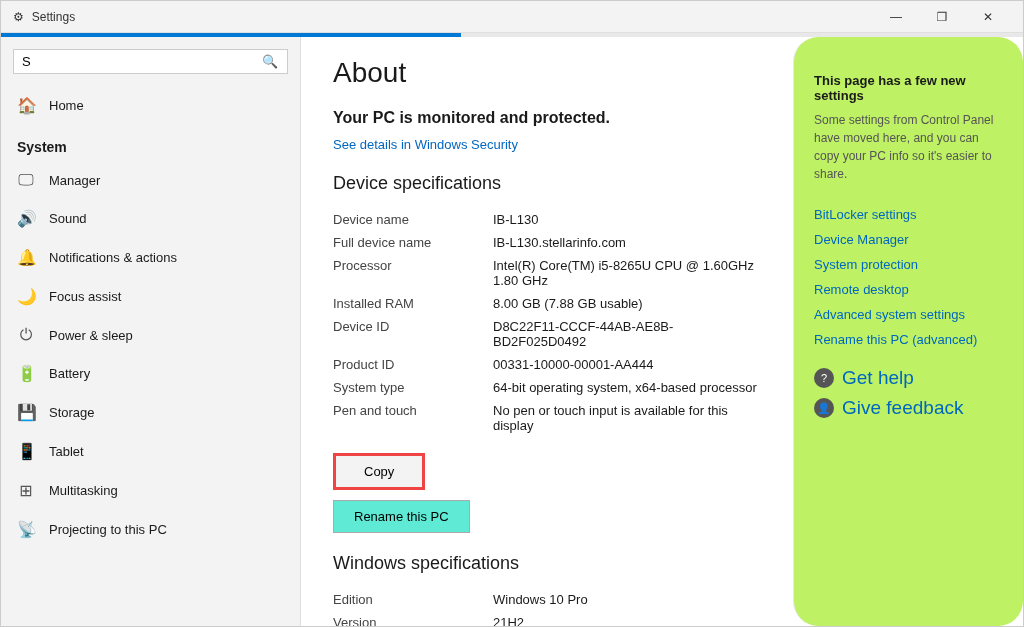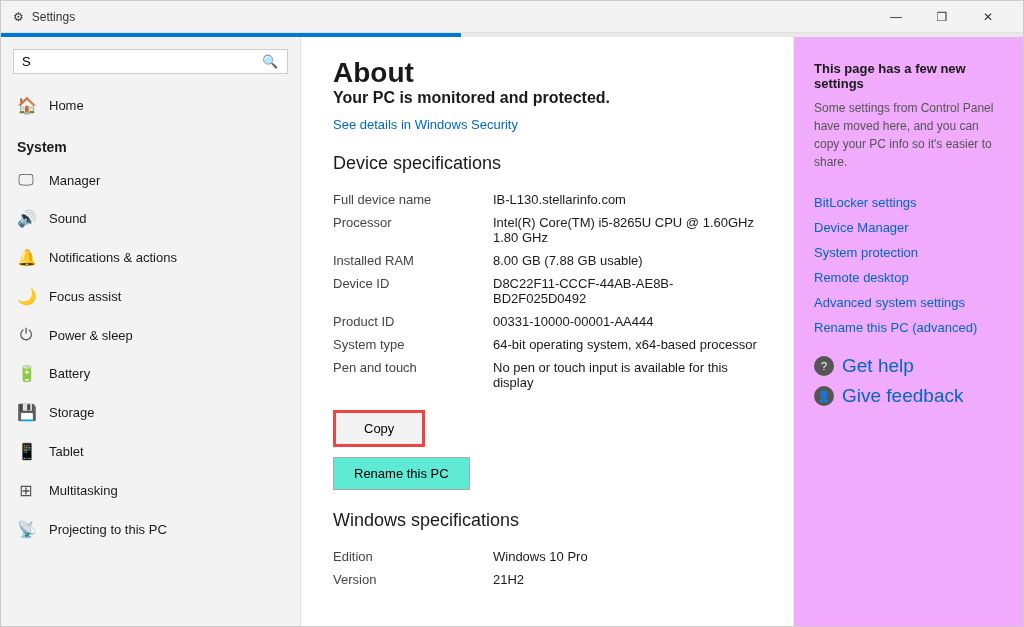--- a/index.html
+++ b/index.html
@@ -110,22 +110,23 @@
     }
     
     .main-content {
       flex: 1;
       overflow-y: auto;
       padding: 20px 32px 20px 32px;
       background: #fff;
     }
     .page-title {
       font-size: 28px;
-      font-weight: 700;
-      color: #1a1a1a;
+      font-weight: 400;
+      color: #1a1a1a;
+      margin-bottom: 20px;
     }
     .protection-banner {
       margin-bottom: 8px;
     }
     .protection-text {
       font-size: 16px;
       font-weight: 600;
       color: #1a1a1a;
       margin-bottom: 8px;
     }
@@ -173,25 +174,26 @@
       padding: 8px 20px;
       background: #5eead4;
       border: 1px solid #aaa;
       font-size: 13px;
       cursor: pointer;
       display: block;
     }
     
     .right-panel {
       width: 230px;
-      background: #f0abfc;
+      background: #bef264;
       border-left: 1px solid #e8e8e8;
-      padding: 24px 20px;
+      padding: 36px 20px;
       flex-shrink: 0;
       overflow-y: auto;
+      border-radius: 25px;
     }
     .info-box {
       margin-bottom: 24px;
     }
     .info-box-title {
       font-size: 13px;
       font-weight: 600;
       color: #1a1a1a;
       margin-bottom: 8px;
     }
@@ -337,20 +339,24 @@
 
       <div class="protection-banner">
         <div class="protection-text">Your PC is monitored and protected.</div>
         <a class="see-details-link">See details in Windows Security</a>
       </div>
 
       <h2 class="section-title">Device specifications</h2>
 
       <table class="specs-table">
         <tbody id="specs-body">
+        <tr>
+              <td>Device name</td>
+              <td>IB-L130</td>
+            </tr>
             <tr>
               <td>Full device name</td>
               <td>IB-L130.stellarinfo.com</td>
             </tr>
             <tr>
               <td>Processor</td>
               <td>Intel(R) Core(TM) i5-8265U CPU @ 1.60GHz   1.80 GHz</td>
             </tr>
             <tr>
               <td>Installed RAM</td>

